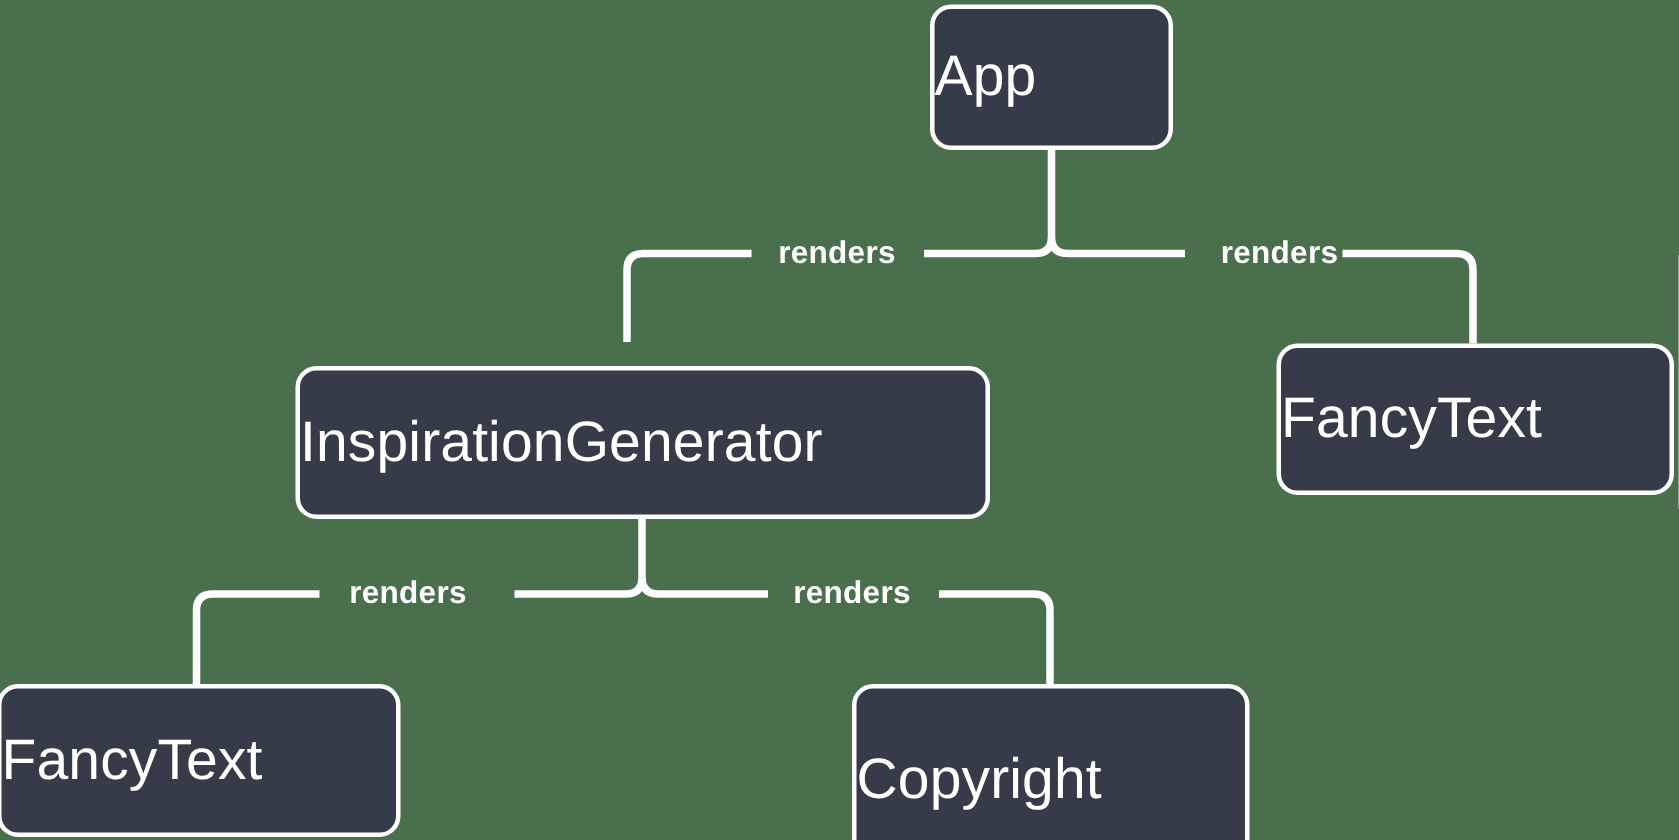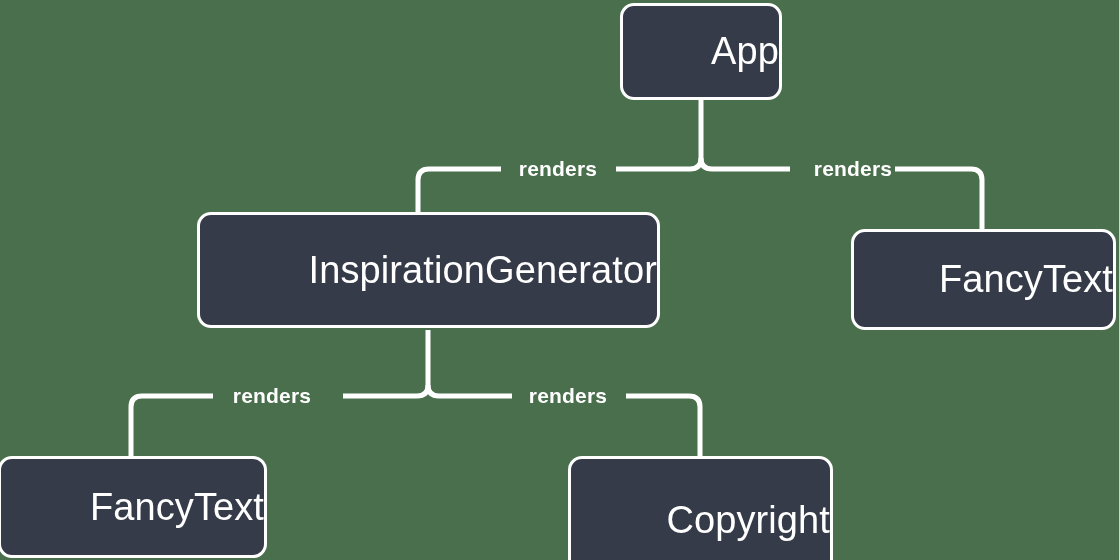--- a/index.html
+++ b/index.html
@@ -26,21 +26,21 @@
     height: 560px;
   }
   .node-box {
     position: absolute;
     box-sizing: border-box;
     background: #353b48;
     border: 3px solid #ffffff;
     border-radius: 14px;
     display: flex;
     align-items: center;
-    justify-content: flex-end;
+    justify-content: flex-start;
     color: #ffffff;
     font-size: 38px;
     font-weight: 400;
     letter-spacing: 0.1px;
     white-space: nowrap;
   }
   .edge-label {
     position: absolute;
     color: #ffffff;
     font-size: 21px;
@@ -80,21 +80,21 @@
 
   <div class="edge-label" style="left:558px; top:169px;">renders</div>
   <div class="edge-label" style="left:853px; top:169px;">renders</div>
   <div class="edge-label" style="left:272px; top:396px;">renders</div>
   <div class="edge-label" style="left:568px; top:396px;">renders</div>
 
   <div class="node-box" style="left:620px; top:3px; width:162px; height:97px;">
     <span>App</span>
   </div>
 
-  <div class="node-box" style="left:197px; top:212px; width:463px; height:116px;">
+  <div class="node-box" style="left:197px; top:244px; width:463px; height:102px;">
     <span>InspirationGenerator</span>
   </div>
 
   <div class="node-box" style="left:851px; top:229px; width:265px; height:101px;">
     <span>FancyText</span>
   </div>
 
   <div class="node-box" style="left:-2px; top:456px; width:269px; height:102px;">
     <span>FancyText</span>
   </div>

